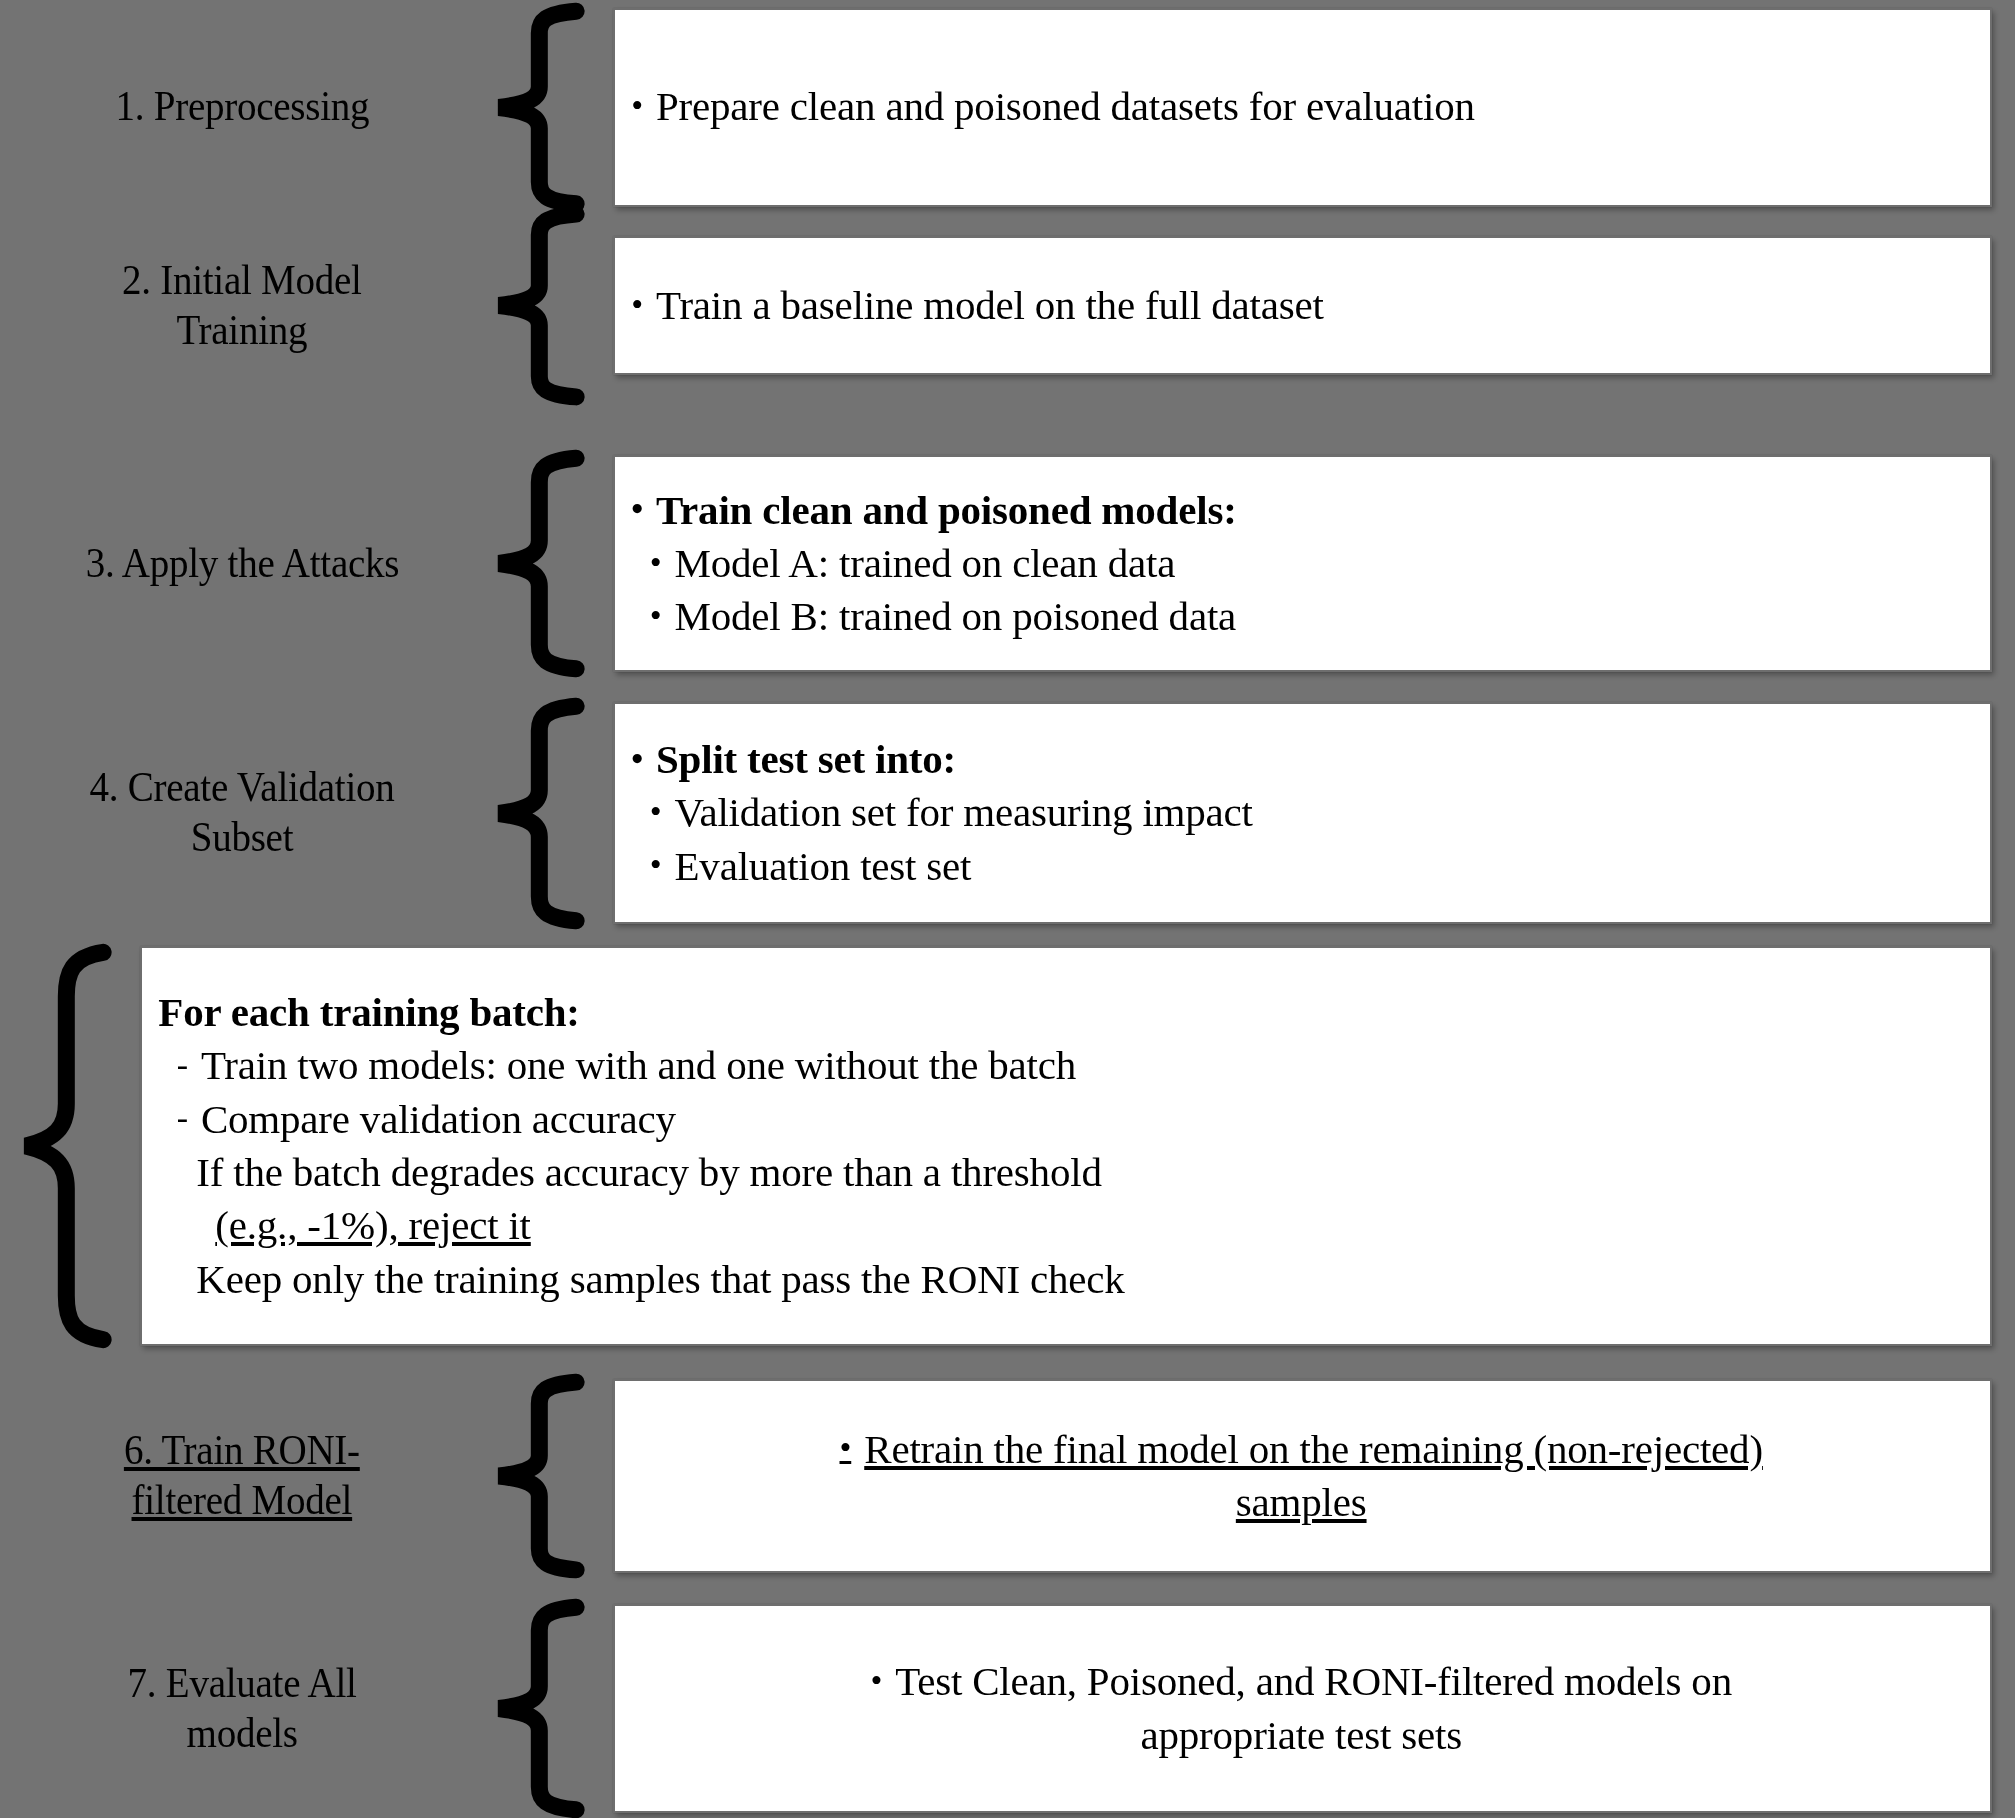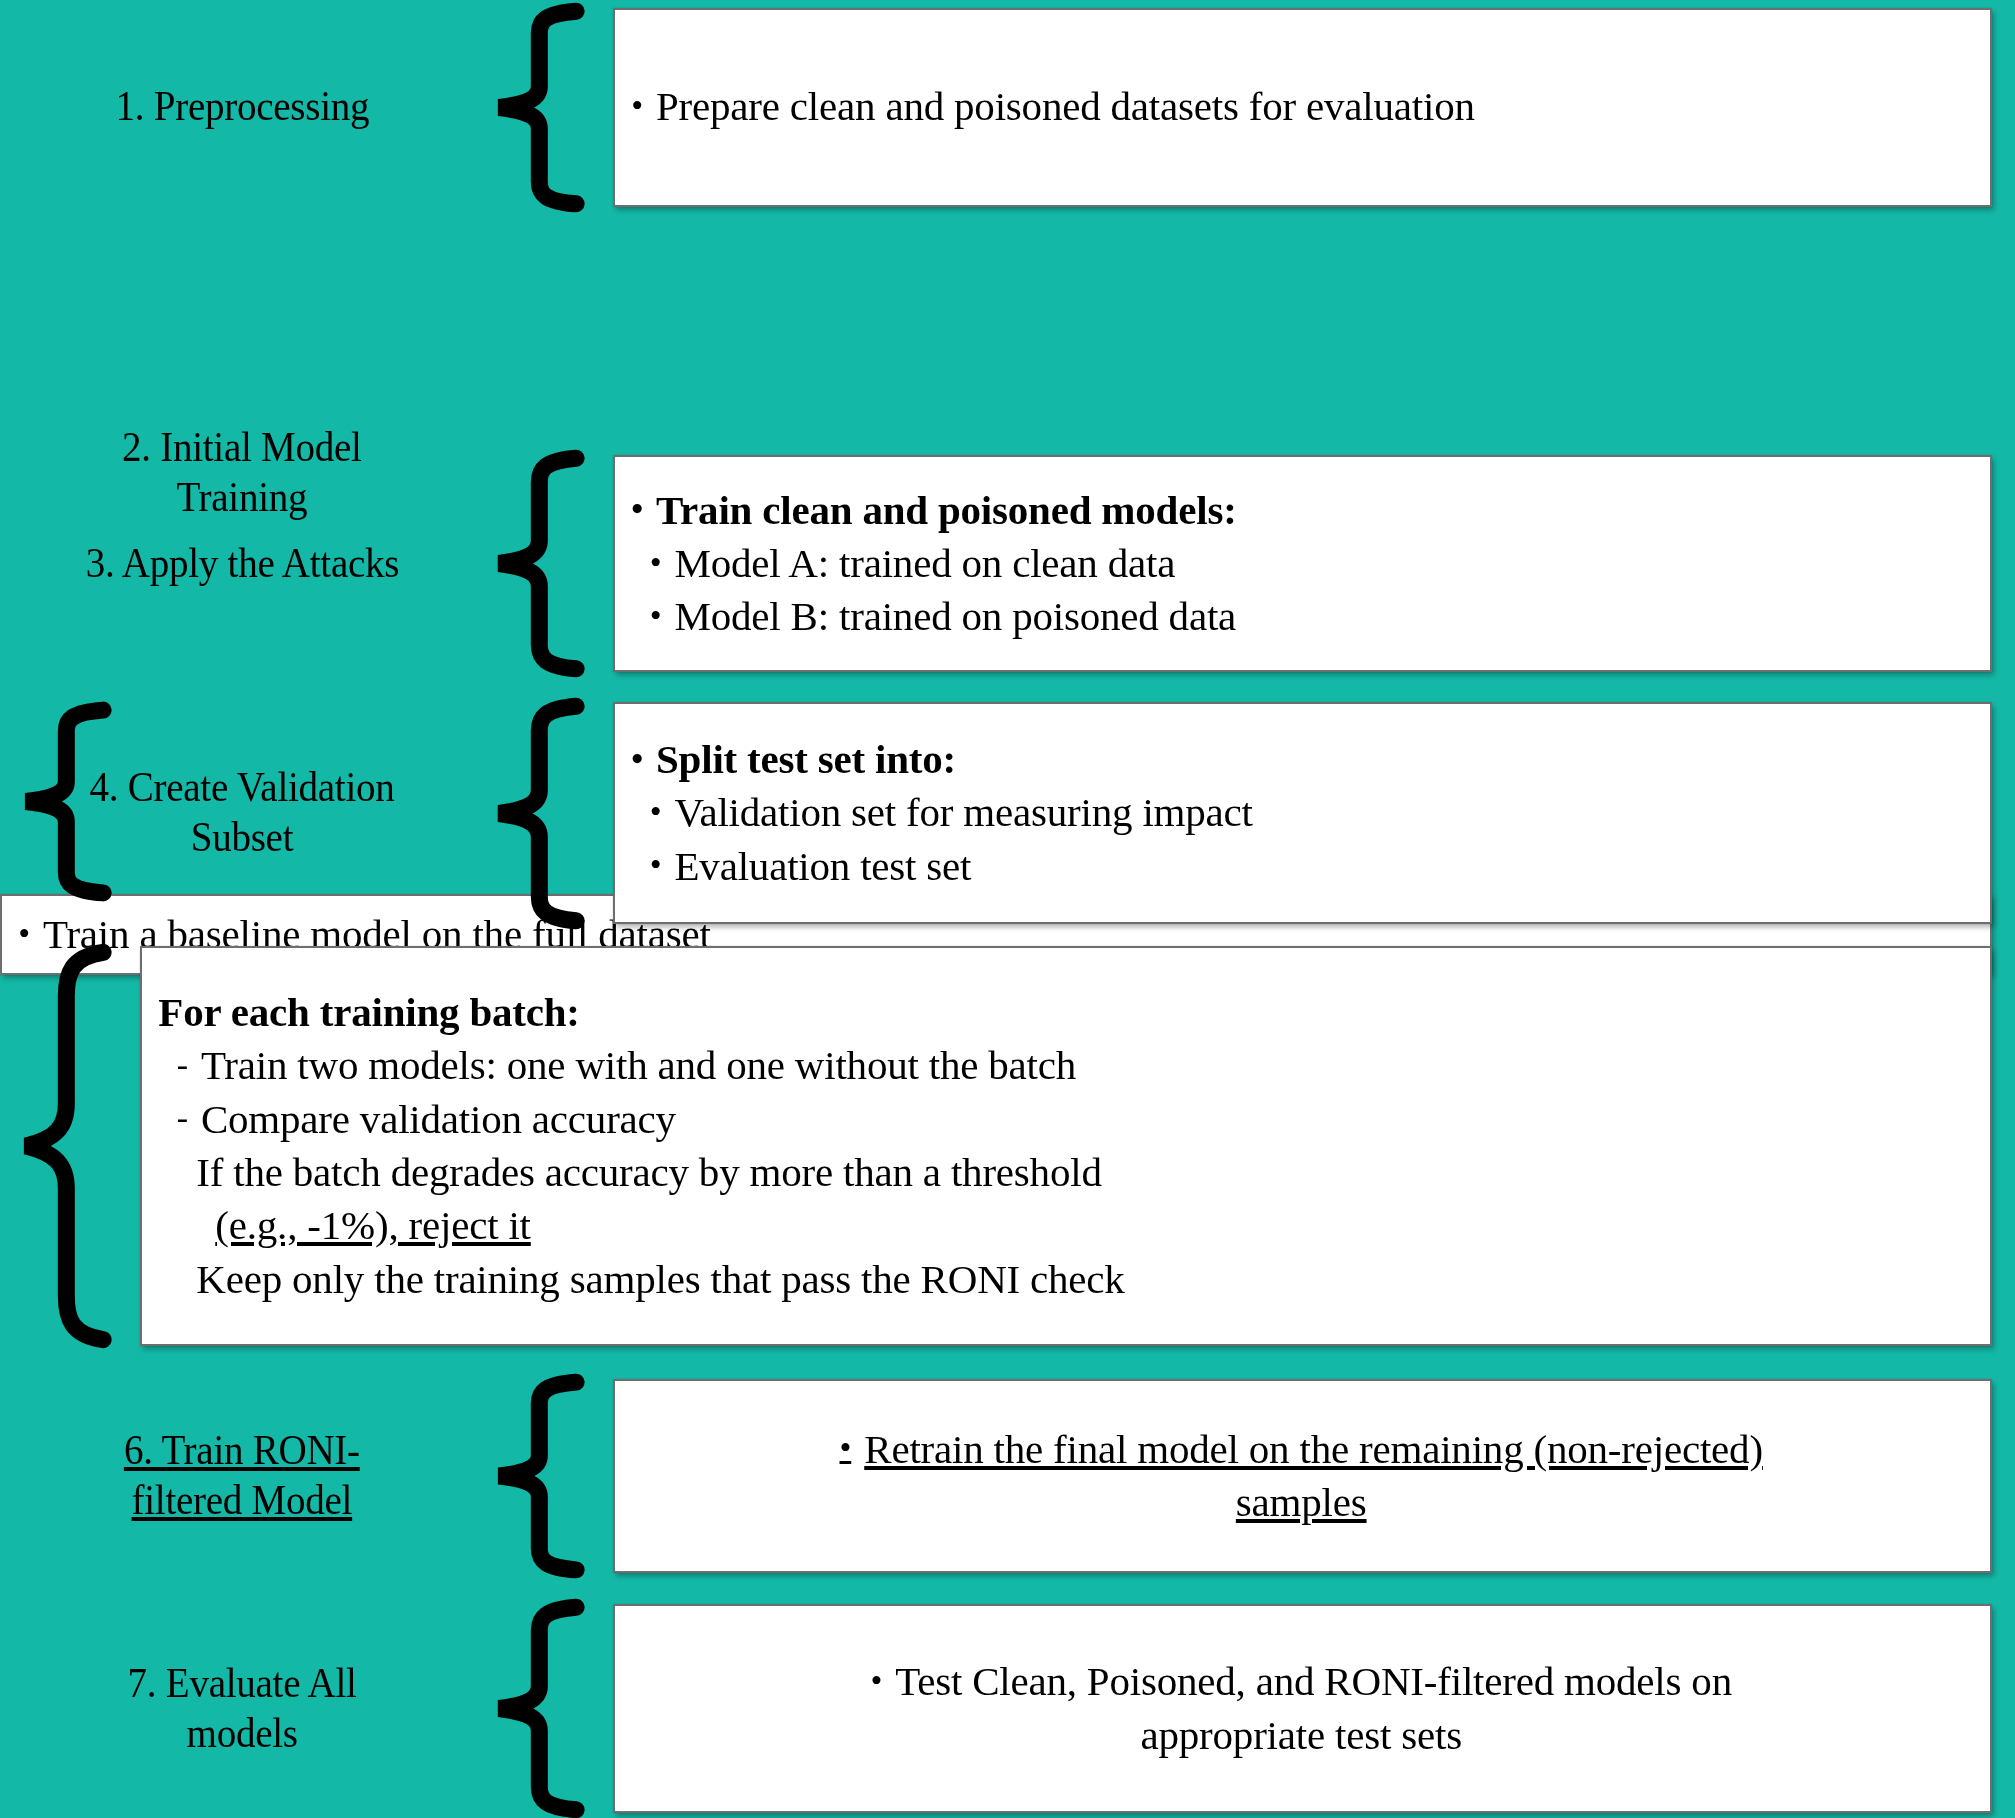--- a/index.html
+++ b/index.html
@@ -8,21 +8,21 @@
     height: 1818px;
     background: #ffffff;
     font-family: "Liberation Serif", "DejaVu Serif", serif;
     overflow: hidden;
   }
 
   #flow {
     position: relative;
     width: 2015px;
     height: 1818px;
-    background: #14b8a6;
+    background: #737373;
   }
 
   .row {
     position: absolute;
     left: 0;
     width: 2015px;
     display: flex;
     align-items: stretch;
   }
 
@@ -118,21 +118,21 @@
       </div>
       <div class="box-cell">
         <div class="box">
           <div class="line">
             <span class="bullet">•</span>
             <span class="txt">Prepare clean and poisoned datasets for evaluation</span>
           </div>
         </div>
       </div>
     </div>
-    <div class="row" style="top: 236px; height: 139px; flex-direction: column;">
+    <div class="row" style="top: 236px; height: 139px;">
       <div class="label-cell">
         <div class="label-text">2. Initial Model
 Training</div>
       </div>
       <div class="brace-cell">
         <svg width="92" height="185" viewBox="0 0 100 1000" preserveAspectRatio="none">
           <path d="M 86 6 C 52 18 46 58 46 118 L 46 392 C 46 452 34 482 2 500 C 34 518 46 548 46 608 L 46 882 C 46 942 52 982 86 994" fill="none" stroke="#000000" stroke-width="17" stroke-linecap="round" vector-effect="non-scaling-stroke"></path>
         </svg>
       </div>
       <div class="box-cell">

